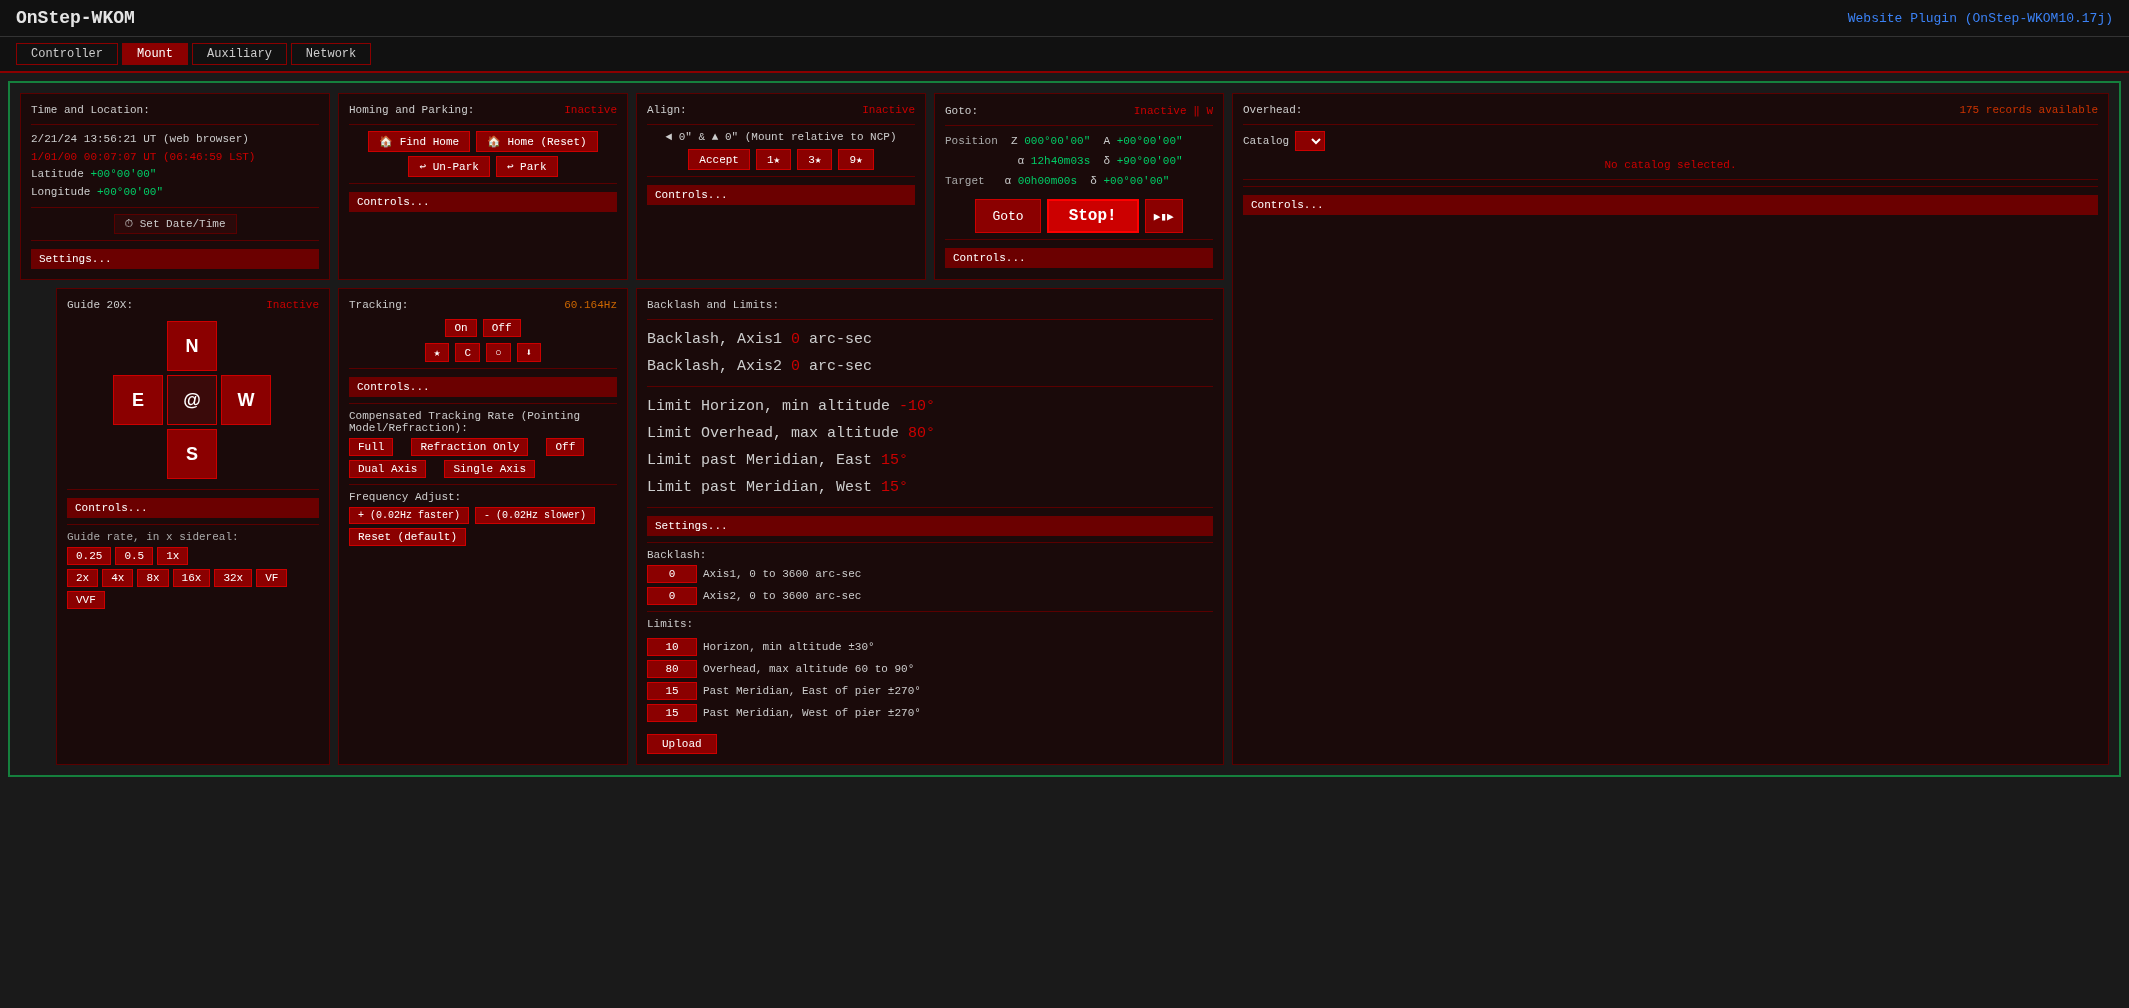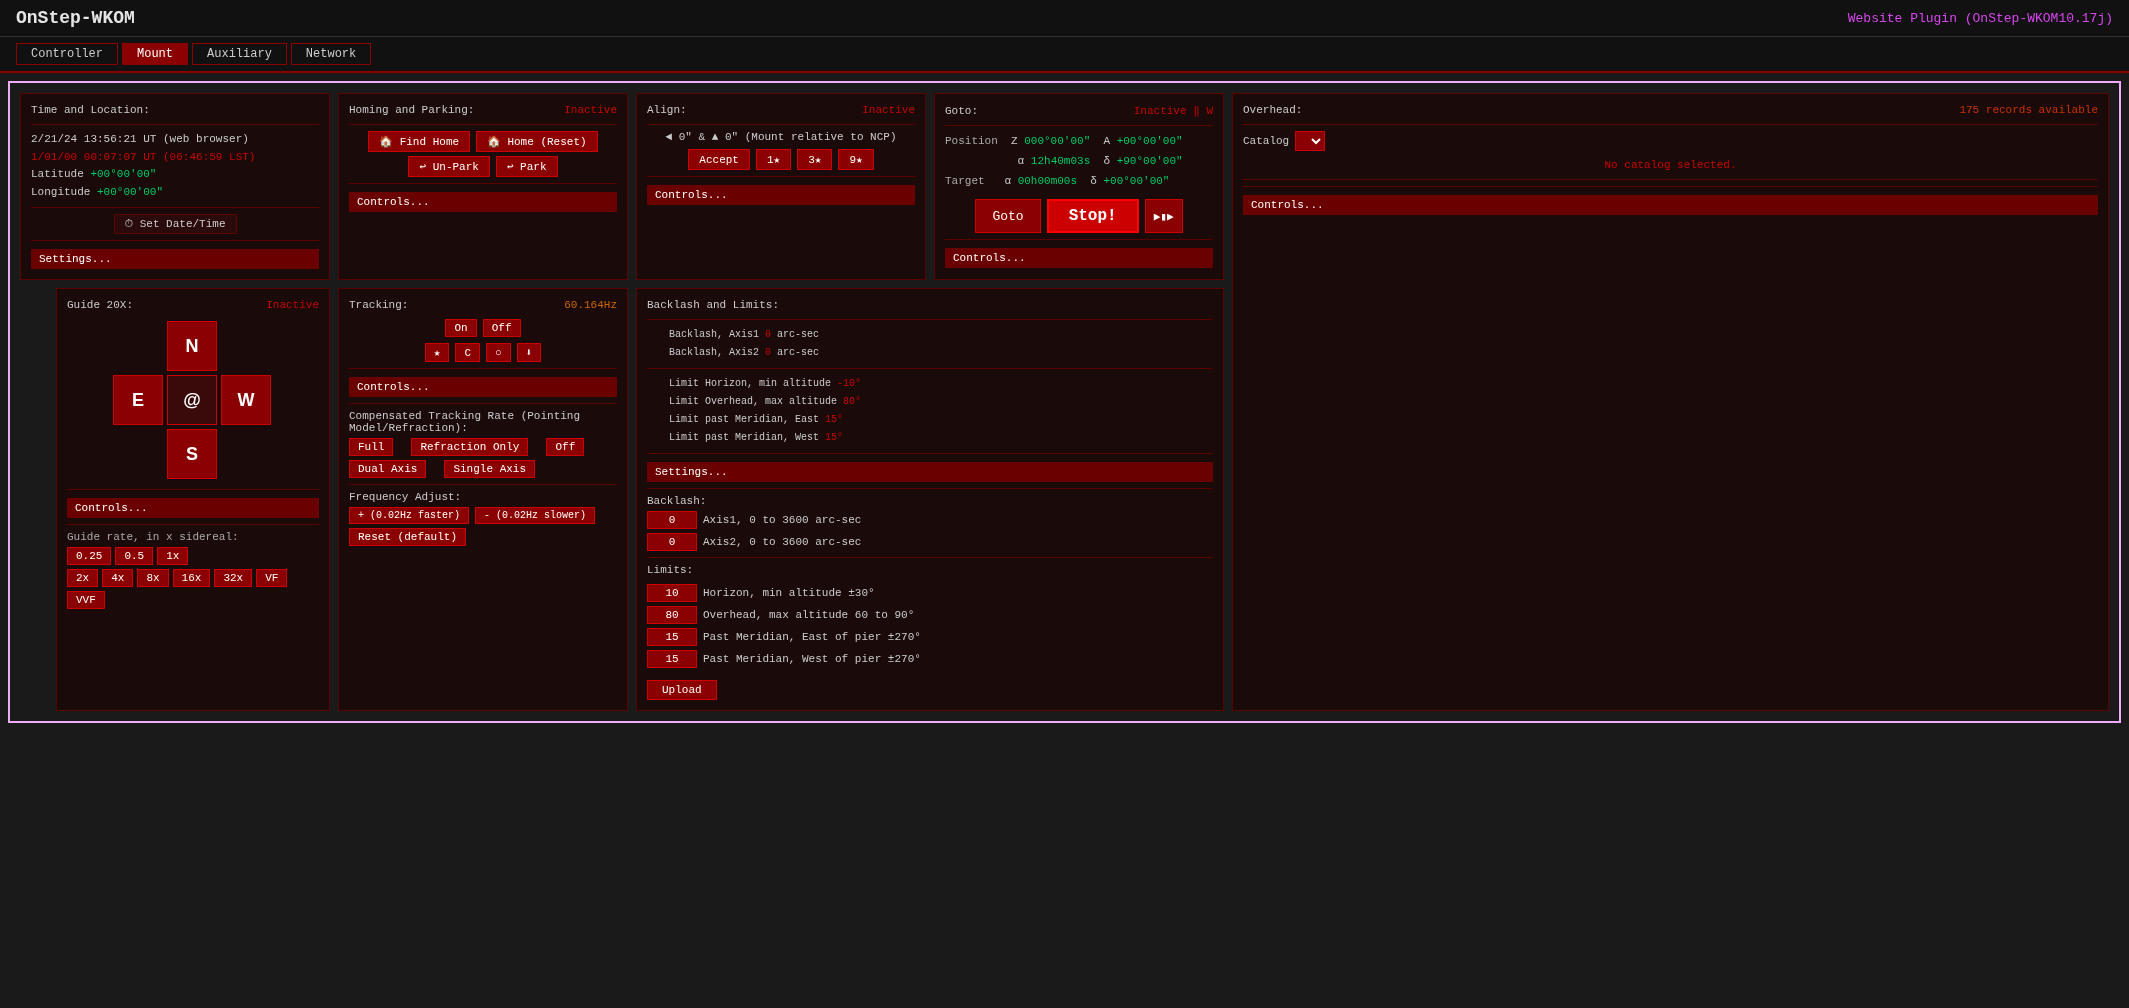--- a/index.html
+++ b/index.html
@@ -19,21 +19,21 @@
       align-items: center;
       justify-content: space-between;
       border-bottom: 1px solid #333;
     }
     .header-title {
       color: #e5e5e5;
       font-size: 18px;
       font-weight: bold;
     }
     .header-plugin {
-      color: #d946ef;
+      color: #3b82f6;
       font-size: 13px;
     }
     
     .nav {
       background: #111;
       padding: 6px 16px;
       display: flex;
       gap: 4px;
       border-bottom: 2px solid #8b0000;
     }
@@ -50,21 +50,21 @@
       background: #8b0000;
       color: #fff;
     }
     
     .main {
       padding: 10px;
       display: grid;
       grid-template-columns: 310px 290px 290px 290px 1fr;
       grid-template-rows: auto auto;
       gap: 8px;
-      border: 2px solid #f0abfc;
+      border: 2px solid #15803d;
       margin: 8px;
     }
     
     .panel {
       background: #1a0a0a;
       border: 1px solid #5a0000;
       padding: 10px;
       position: relative;
     }
     .panel-title {
@@ -175,21 +175,21 @@
       background: #8b0000;
       color: #fff;
       border: 1px solid #cc0000;
       font-size: 11px;
       padding: 2px 4px;
       font-family: 'Courier New', monospace;
     }
     .lib-no-catalog { color: #cc0000; text-align: center; margin: 8px 0; }
     .lib-btn-row { display: flex; gap: 4px; justify-content: center; margin-bottom: 6px; }
     
-    .bl-text { font-size: 10px; line-height: 1.8; margin-left: 22px; }
+    .bl-text { font-size: 15px; line-height: 1.8; }
     .bl-red { color: #cc0000; }
     .bl-input {
       background: #8b0000;
       color: #fff;
       border: 1px solid #cc0000;
       width: 50px;
       text-align: center;
       font-family: 'Courier New', monospace;
       font-size: 11px;
       padding: 2px;

